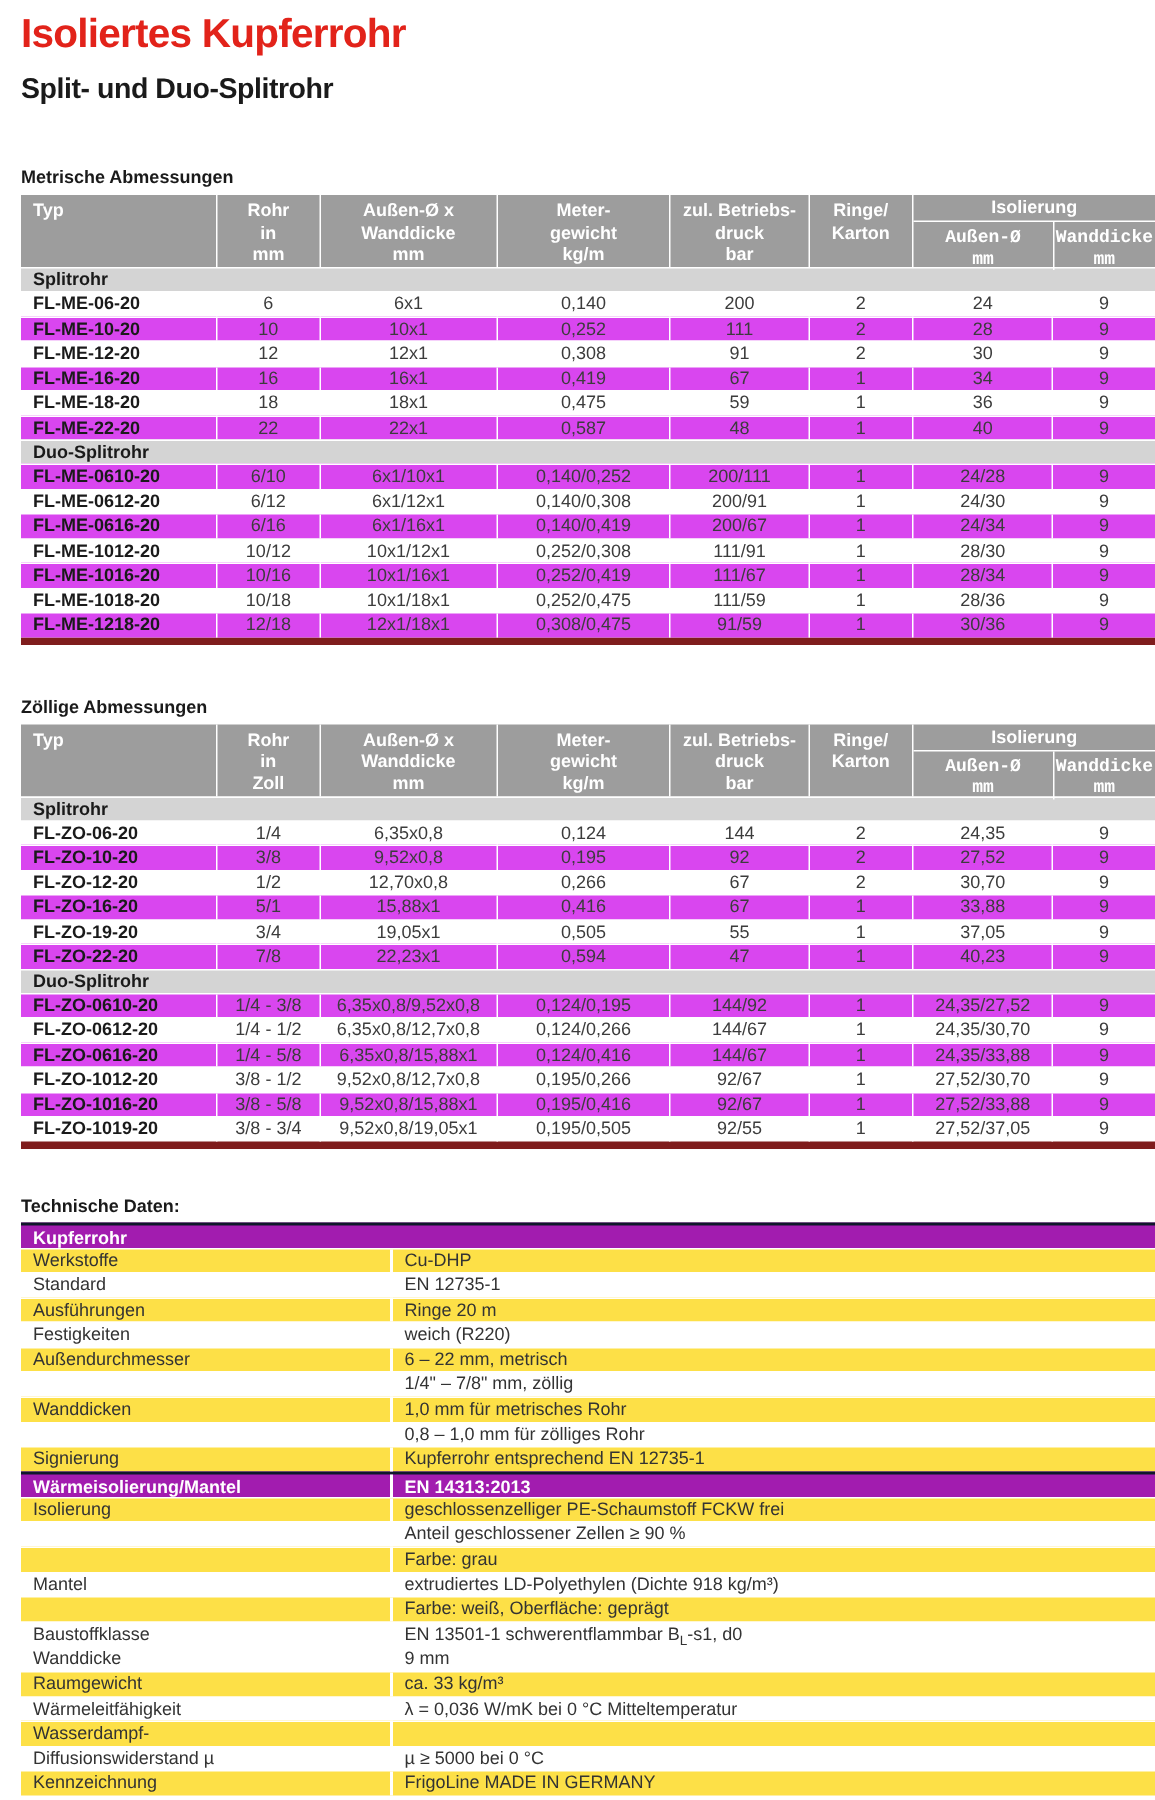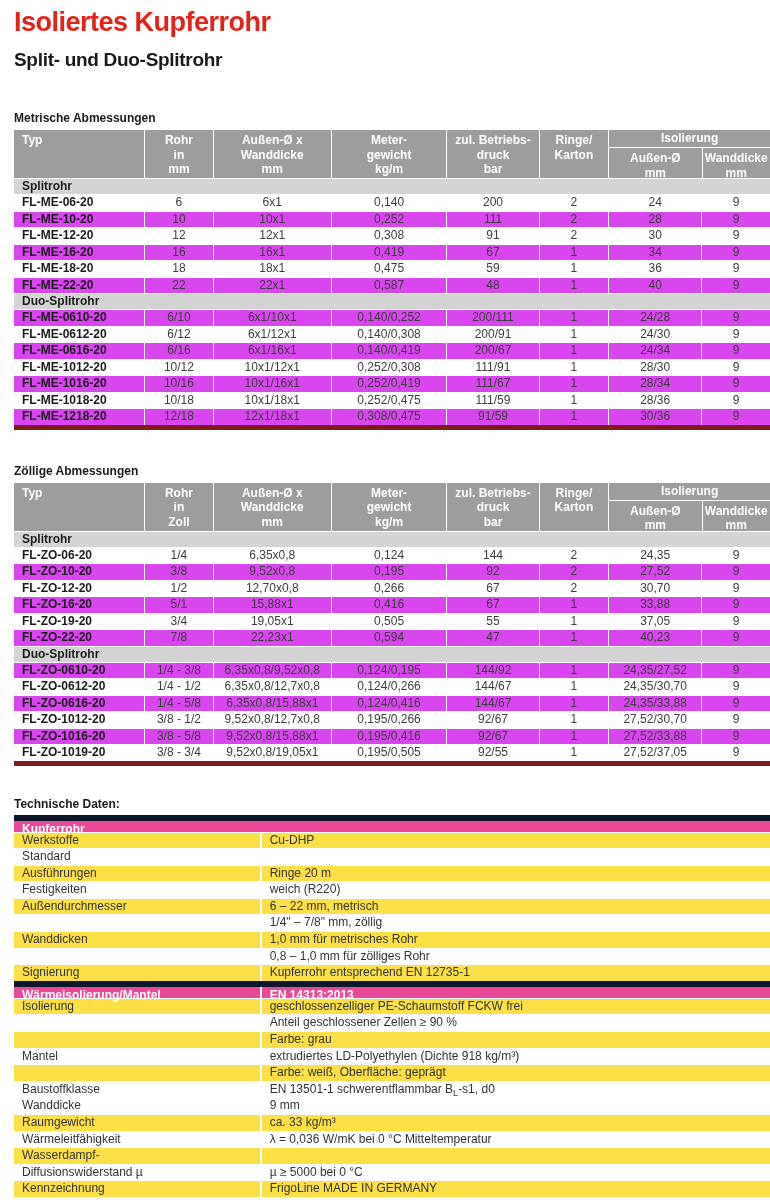--- a/index.html
+++ b/index.html
@@ -31,21 +31,21 @@
   .dimtable { width: 100%; font-size: 12px; border-bottom: 5px solid #7f1d1d; }
   .dt-head {
     display: flex; background: #9d9d9d; color: #fff;
     font-weight: bold; height: 48px;
   }
   .th { border-left: 1px solid #fff; text-align: center; padding-top: 3px; }
   .th-line { line-height: 14.5px; }
   .th-typ { text-align: left; padding: 3px 0 0 8px; border-left: none; line-height: 14.5px; }
   .th-group { display: flex; flex-direction: column; padding-top: 0; }
   .group-label { line-height: 17px; border-bottom: 1px solid #fff; }
-  .group-cols { display: flex; flex: 1; }
+  .group-cols { display: flex; flex: 1; font-family: Liberation Mono, monospace; }
   .gcol { width: 57.5%; padding-top: 3px; }
   .gcol2 { width: 42.5%; border-left: 1px solid #fff; }
 
   .c0 { width: 17.2%; } .c1 { width: 9.1%; } .c2 { width: 15.6%; }
   .c3 { width: 15.3%; } .c4 { width: 12.2%; } .c5 { width: 9.2%; }
   .cg { width: 21.4%; } .c6 { width: 12.3%; } .c7 { width: 9.1%; }
 
   .dt-bar {
     height: 16px; line-height: 15px; background: #d4d4d4;
     font-weight: bold; color: #1a1a1a; padding-left: 8px;
@@ -56,22 +56,22 @@
   .dt-cell { text-align: center; line-height: 15.5px; border-left: 1px solid #fff; }
   .dt-cell.cell-typ {
     text-align: left; padding-left: 8px; border-left: none;
     font-weight: bold; color: #1a1a1a;
   }
 
   
   .techtable { width: 100%; font-size: 12px; }
   .tt-bar {
     display: flex; height: 17px; line-height: 16px;
-    background: #ec4899; color: #fff; font-weight: bold;
-    border-top: 6px solid #0f172a;
+    background: #a21caf; color: #fff; font-weight: bold;
+    border-top: 2px solid #0f172a;
   }
   .tt-full { width: 100%; padding-left: 8px; }
   .tt-row { display: flex; height: 16.6px; line-height: 15.8px; color: #333; border-top: 1px solid #fff; }
   .tt-row.shaded { background: #fde047; }
   .tt-label { width: 32.5%; padding-left: 8px; }
   .tt-value { flex: 1; padding-left: 8px; border-left: 2px solid #fff; }
   .tt-value sub { font-size: 9px; }
 </style>
 </head>
 <body>
@@ -426,20 +426,21 @@
   <div class="techtable" id="techtable">
       <div class="tt-bar">
         <div class="tt-full">Kupferrohr</div>
       </div>
       <div class="tt-row shaded">
         <div class="tt-label">Werkstoffe</div>
         <div class="tt-value">Cu-DHP</div>
       </div>
       <div class="tt-row">
         <div class="tt-label">Standard</div>
+        <div class="tt-value">EN 12735-1</div>
       </div>
       <div class="tt-row shaded">
         <div class="tt-label">Ausführungen</div>
         <div class="tt-value">Ringe 20 m</div>
       </div>
       <div class="tt-row">
         <div class="tt-label">Festigkeiten</div>
         <div class="tt-value">weich (R220)</div>
       </div>
       <div class="tt-row shaded">

